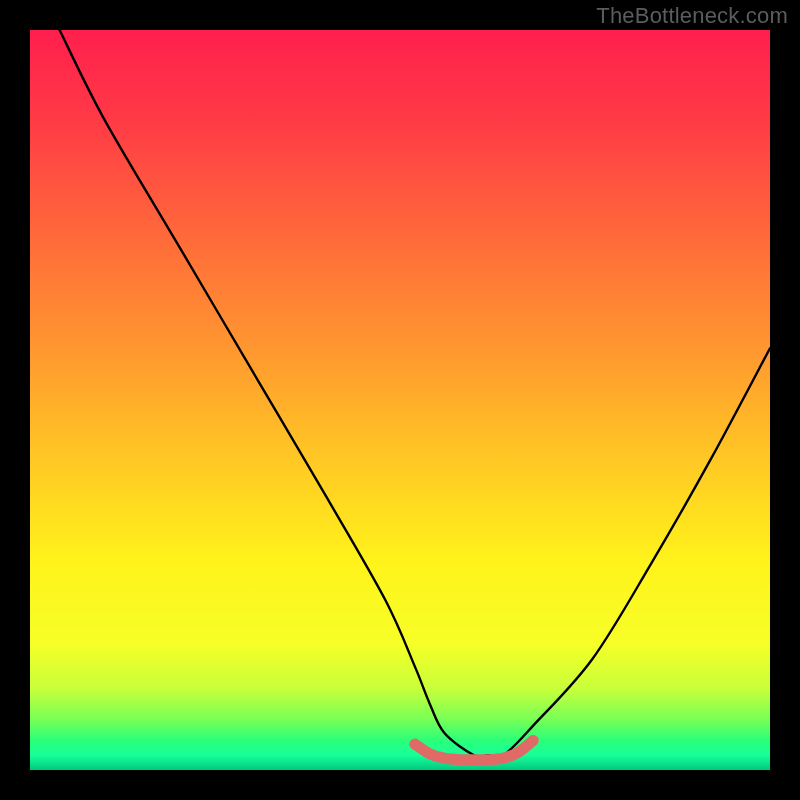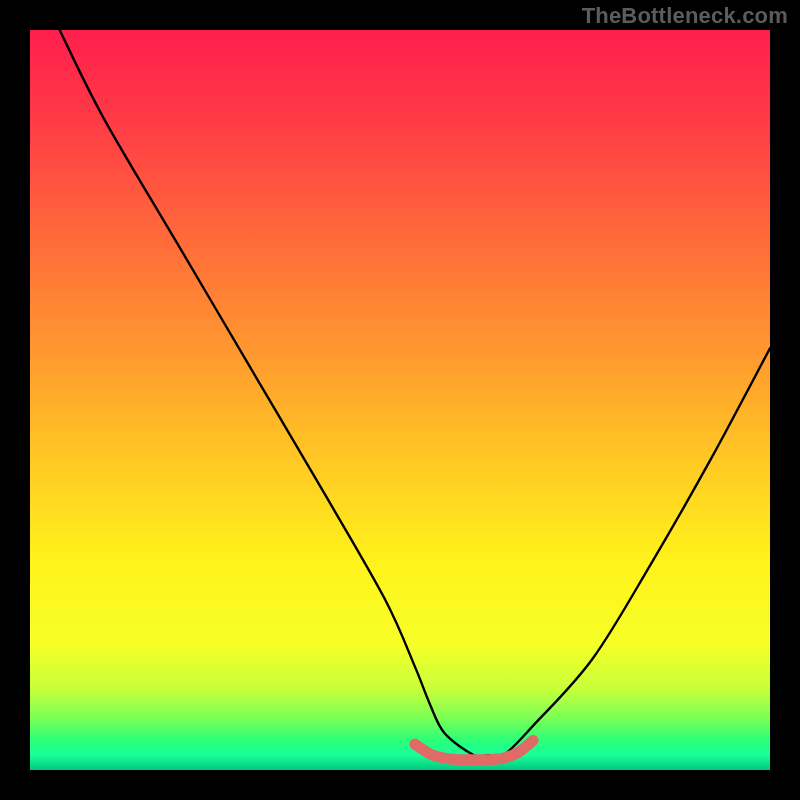--- a/index.html
+++ b/index.html
@@ -16,21 +16,21 @@
     width: 800px;
     height: 800px;
     background: #000;
   }
   .watermark {
     position: absolute;
     top: 3px;
     right: 12px;
     color: #5c5c5c;
     font-size: 22px;
-    font-weight: 700;
+    font-weight: 400;
     letter-spacing: 0.2px;
     z-index: 10;
   }
   .plot-area {
     position: absolute;
     left: 30px;
     top: 30px;
     width: 740px;
     height: 740px;
     overflow: hidden;

